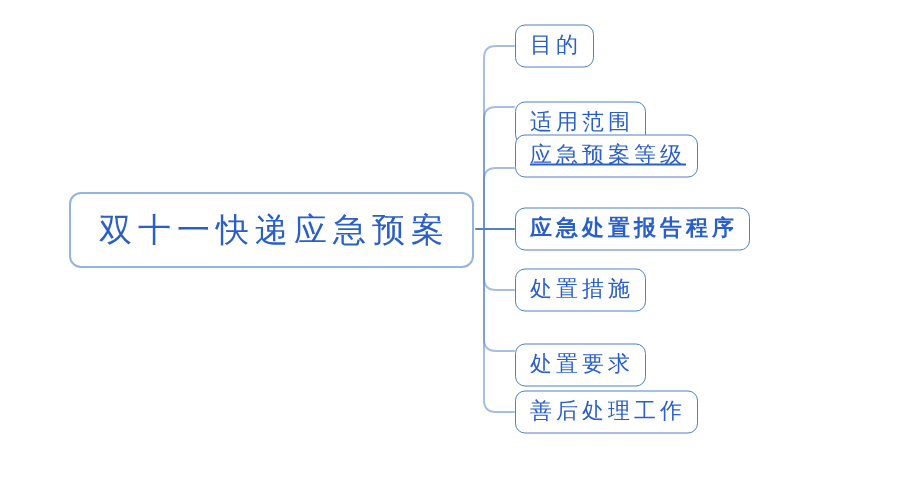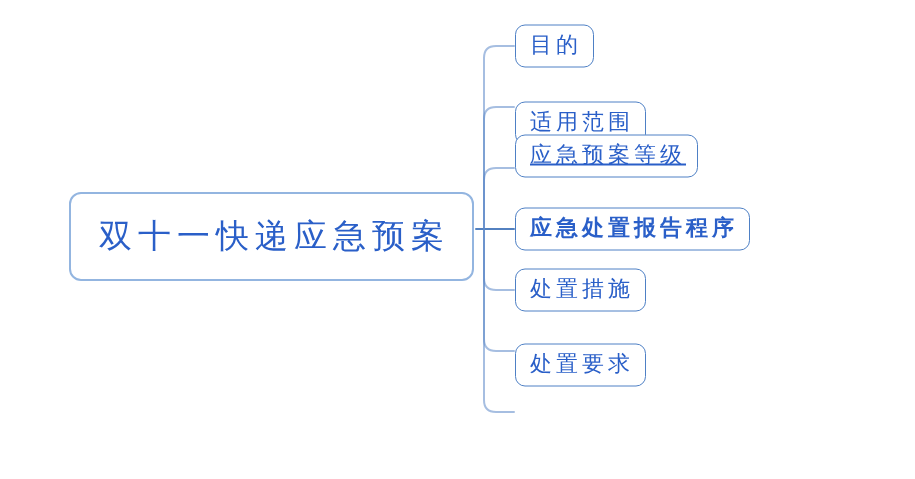--- a/index.html
+++ b/index.html
@@ -36,21 +36,21 @@
     justify-content: center;
     background: #ffffff;
     color: #2a5fc8;
     white-space: nowrap;
     cursor: default;
   }
   .root-topic {
     left: 69px;
     top: 192px;
     width: 405px;
-    height: 89px;
+    height: 76px;
     border: 2px solid #93b5e0;
     border-radius: 12px;
     font-size: 33px;
     letter-spacing: 6px;
     padding-left: 6px; 
   }
   .sub-topic {
     left: 515px;
     height: 43px;
     transform: translateY(-50%);
@@ -108,14 +108,17 @@
   </div>
 
   <div class="topic sub-topic sub-topic-5">
     <span class="topic-label">处置措施</span>
   </div>
 
   <div class="topic sub-topic sub-topic-6">
     <span class="topic-label">处置要求</span>
   </div>
 
+  <div class="topic sub-topic sub-topic-7">
+    <span class="topic-label">善后处理工作</span>
+  </div>
 
 </div>
 
 </body></html>

